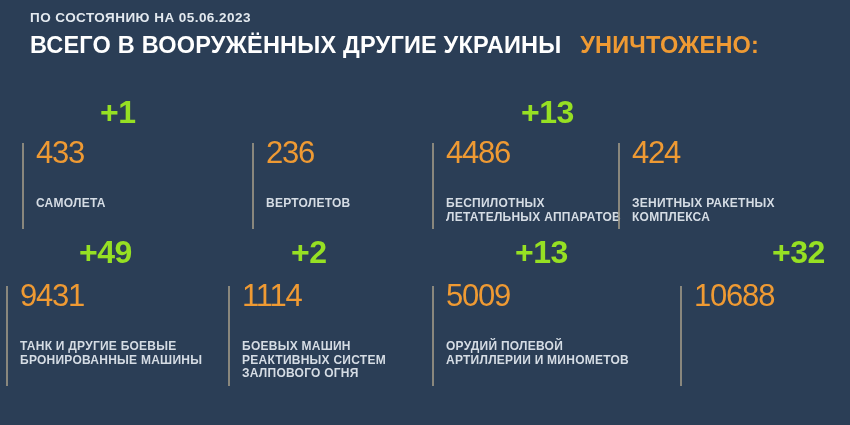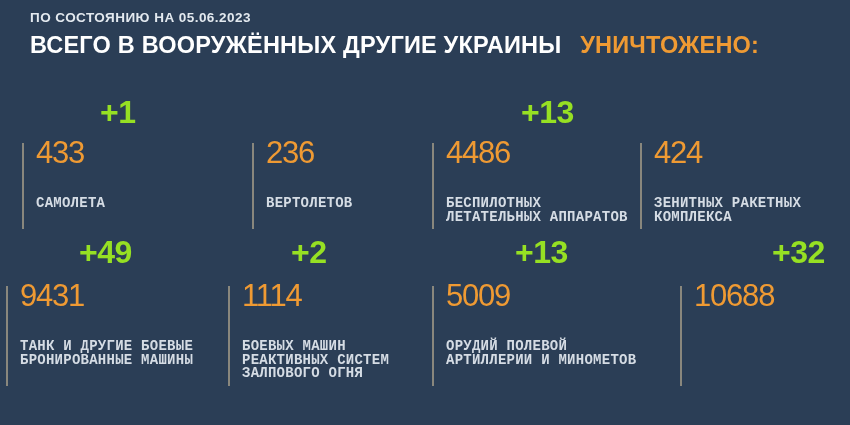--- a/index.html
+++ b/index.html
@@ -47,24 +47,23 @@
     color:#96e023;letter-spacing:-.5px;white-space:nowrap;
   }
   .num{
     position:absolute;top:41px;left:14px;
     font-size:31px;font-weight:400;line-height:1;
     color:#ef9a33;letter-spacing:-1.2px;white-space:nowrap;
   }
   .row-2 .num{top:44px;}
   .cap{
     position:absolute;left:14px;
-    font-size:14px;font-weight:700;letter-spacing:.25px;
+    font-size:12px;font-weight:700;letter-spacing:.25px;
     line-height:13.5px;color:#d5dce4;
     white-space:pre-line;
-    font-family:Liberation Mono, monospace;
   }
   .row-1 .cap{top:101px;}
   .row-2 .cap{top:104px;}
 </style>
 </head>
 <body>
 
 <div class="wrap">
 
   <div class="hdr">
@@ -89,21 +88,21 @@
     </div>
 
     <div class="cell" style="left:432px;width:213px;">
       <span class="divider"></span>
       <div class="delta" style="left:89px;">+13</div>
       <div class="num">4486</div>
       <div class="cap">БЕСПИЛОТНЫХ
 ЛЕТАТЕЛЬНЫХ АППАРАТОВ</div>
     </div>
 
-    <div class="cell" style="left:640px;width:205px;">
+    <div class="cell" style="left:618px;width:205px;">
       <span class="divider"></span>
       <div class="delta" style="left:85px;"></div>
       <div class="num">424</div>
       <div class="cap">ЗЕНИТНЫХ РАКЕТНЫХ
 КОМПЛЕКСА</div>
     </div>
   </div>
 
   <div class="row row-2">
 

